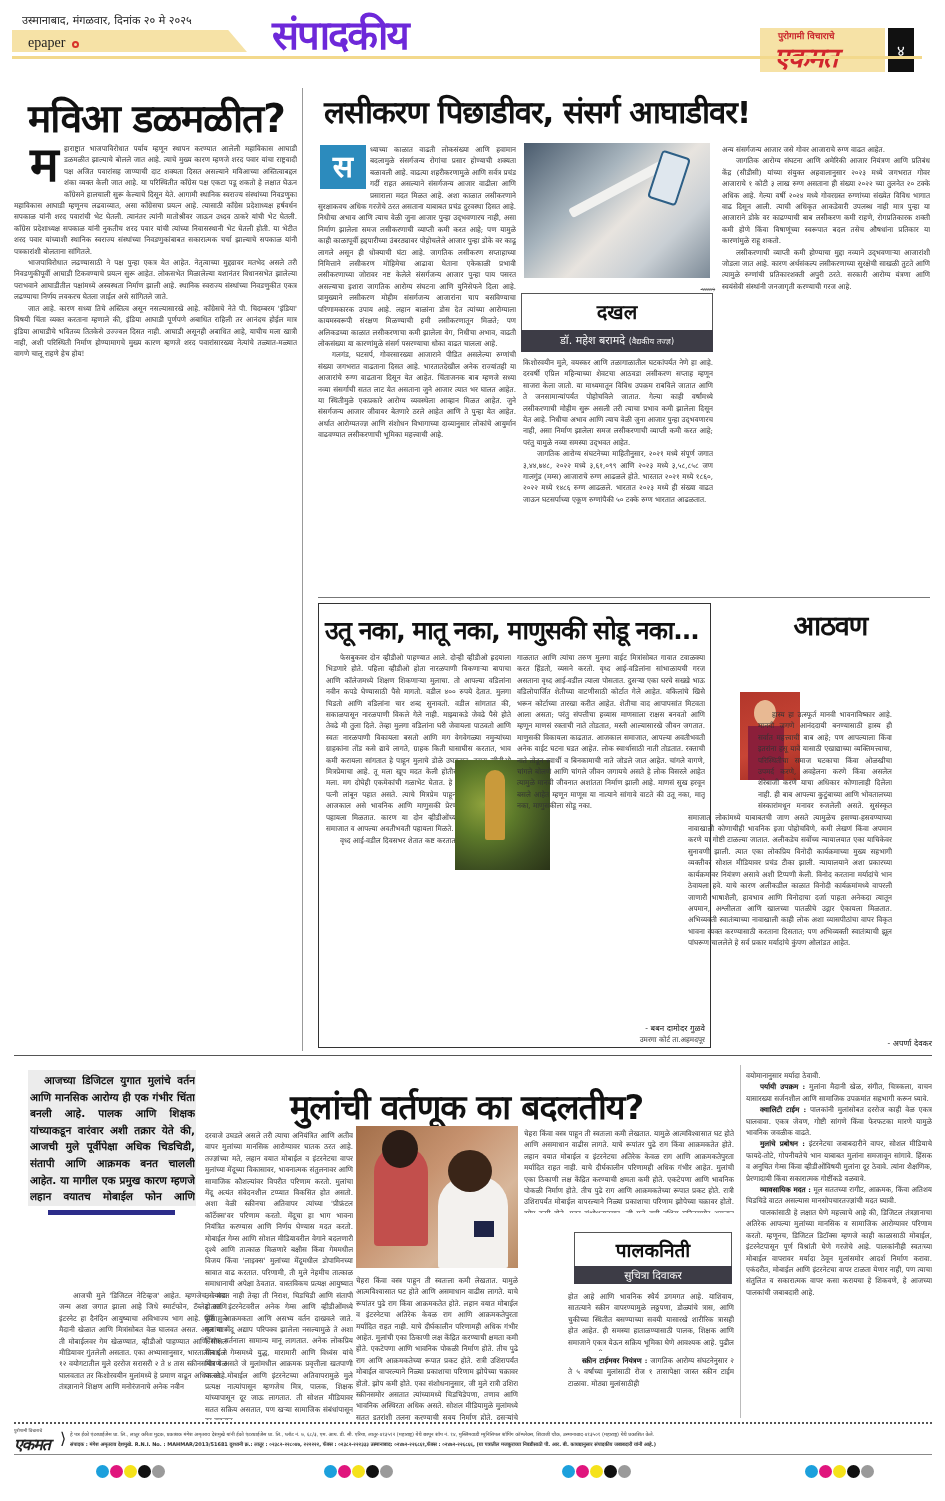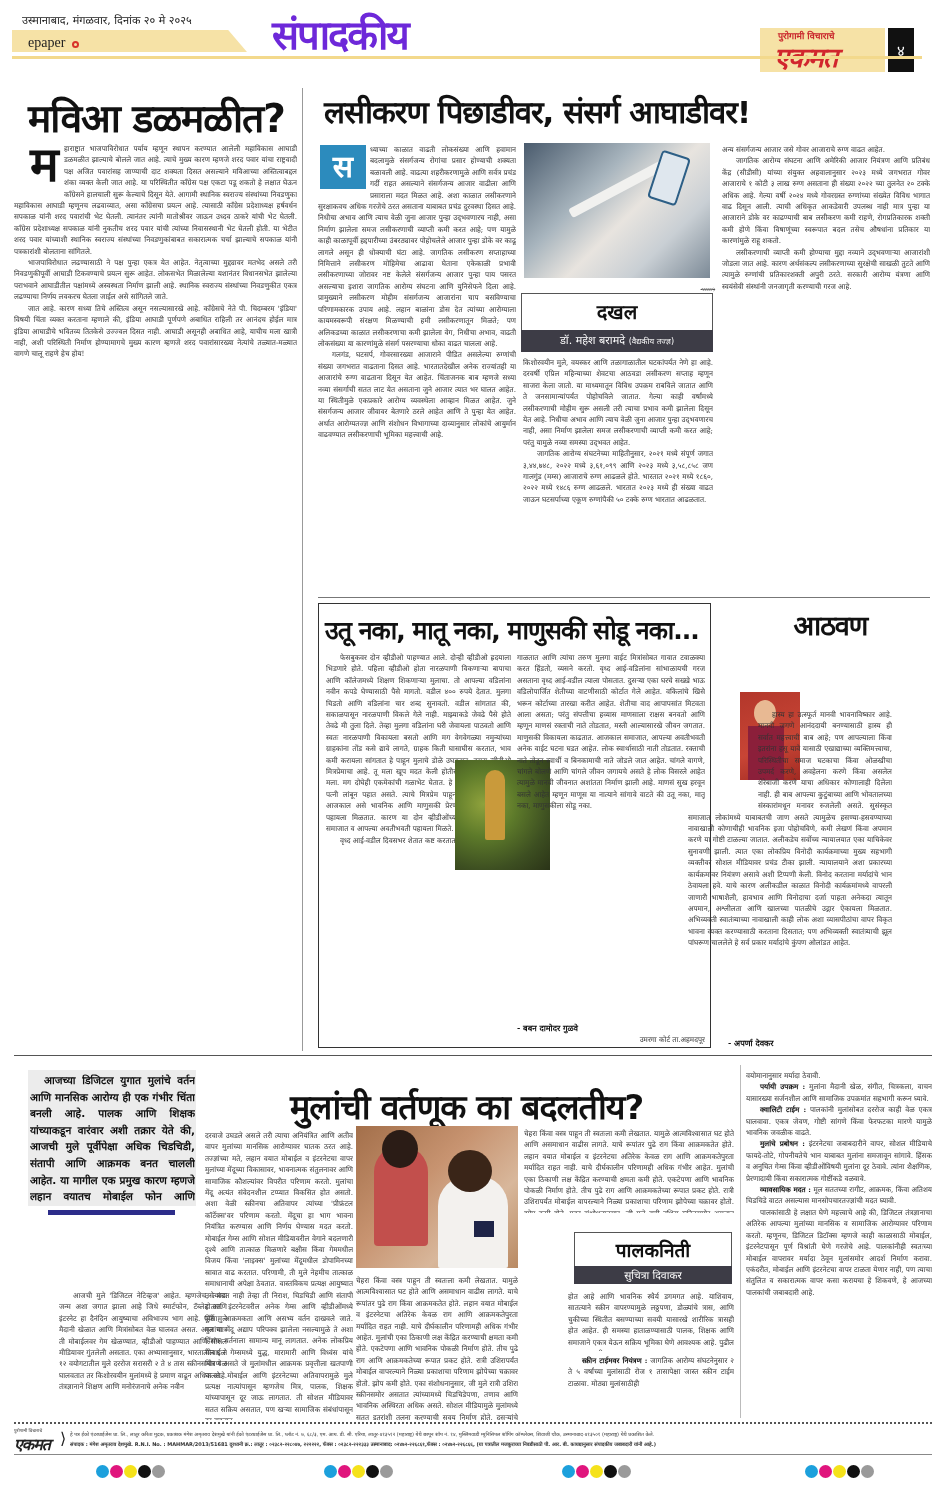--- a/index.html
+++ b/index.html
@@ -19,21 +19,21 @@
 .brand .name{position:absolute;left:14px;top:10px;font-size:27px;color:#d1262d;font-weight:bold;font-style:italic;font-family:"DejaVu Serif",serif;letter-spacing:-1px}
 .pageno{left:888px;top:28px;width:26px;height:44px;background:#111;color:#fff;font-size:15px;text-align:center;padding-top:12px;font-family:"DejaVu Sans",sans-serif}
 .vline{width:1px;background:#999}
 .hline{height:1px;background:#777}
 .dropcap{font-family:"DejaVu Serif",serif;font-weight:bold;color:#111}
 .capbox{background:#2c8bbd;color:#fff;font-size:30px;text-align:center;font-family:"DejaVu Sans",sans-serif;font-weight:bold}
 .photo{overflow:hidden}
 .dakhal-box{border-top:1px solid #555;border-left:1px solid #555;border-right:1px solid #555;background:#fff;text-align:center;font-family:"DejaVu Sans",sans-serif;font-weight:bold;color:#111}
 .dakhal-band{background:#3d3c46;color:#fff;text-align:center;font-family:"DejaVu Sans",sans-serif}
 .framebox{border:1.5px solid #333}
-.sig{font-weight:bold;font-size:8px;color:#111}
+.sig{font-weight:normal;text-align:right;font-size:8px;color:#111}
 .cm{display:inline-block;width:13px;height:13px;border-radius:50%;margin-right:1px}
 </style>
 </head>
 <body>
 
 <div class="abs hdr-date">उस्मानाबाद, मंगळवार, दिनांक २० मे २०२५</div>
 <div class="abs hdr-web">
   <span>epaper</span>
   <span class="dot"></span>
   <span>http://www.dainikekmat.com</span>

